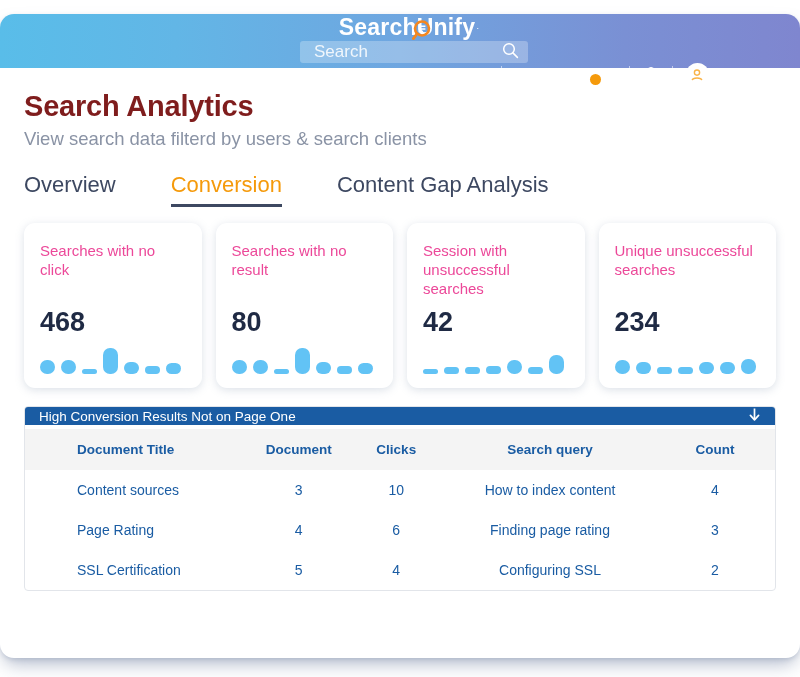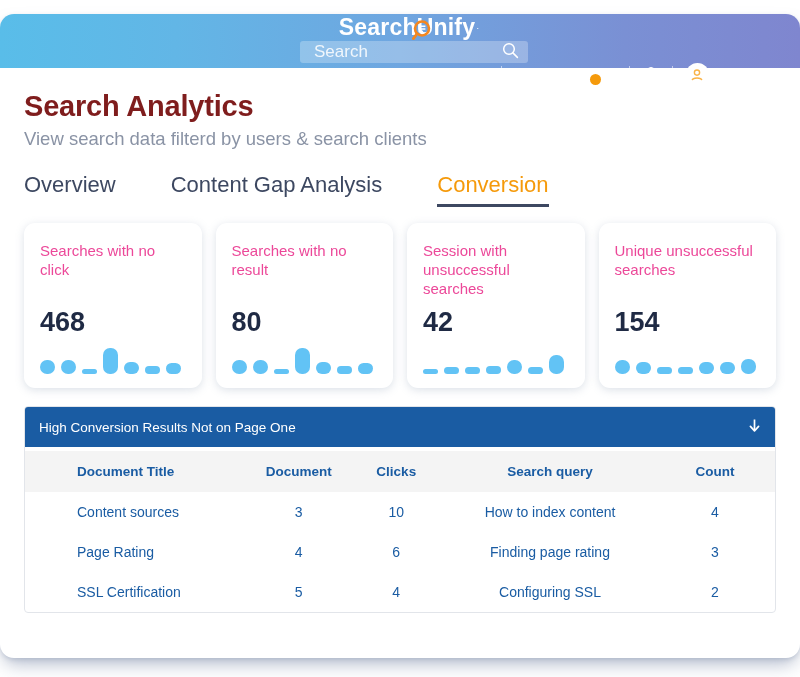--- a/index.html
+++ b/index.html
@@ -99,21 +99,21 @@
   }
   .spark i{
     display:block;width:15px;background:#62c3f5;border-radius:7px;
   }
   
   .panel{
     margin-top:18px;border:1px solid #e2e5ea;border-radius:4px;overflow:hidden;
     background:#ffffff;
   }
   .panel-head{
-    background:#1a5ca3;color:#ffffff;height:40px;display:flex;align-items:center;
+    background:#1a5ca3;color:#ffffff;height:18px;display:flex;align-items:center;
     padding:0 14px;justify-content:space-between;font-size:13.5px;
   }
   .panel-arrow{font-size:14px;}
   table{width:100%;border-collapse:collapse;table-layout:fixed;}
   thead tr{background:#f4f4f4;}
   thead th{
     font-size:13.5px;font-weight:bold;color:#1a5ca3;padding:13px 0;text-align:center;
   }
   tbody td{
     font-size:14px;color:#1a5ca3;padding:12px 0;text-align:center;
@@ -201,22 +201,22 @@
     </div>
   </div>
 
   <div class="body">
 
     <div class="page-title">Search Analytics</div>
     <div class="page-sub">View search data filterd by users &amp; search clients</div>
 
     <div class="tabs">
       <div class="tab">Overview</div>
+      <div class="tab active">Conversion</div>
       <div class="tab">Content Gap Analysis</div>
-      <div class="tab active">Conversion</div>
     </div>
 
     <div class="cards">
 
       <div class="card">
         <div class="card-title">Searches with no click</div>
         <div class="card-value">468</div>
         <div class="spark">
             <i style="height: 14px;"></i>
             <i style="height: 14px;"></i>
@@ -251,21 +251,21 @@
             <i style="height: 7px;"></i>
             <i style="height: 8px;"></i>
             <i style="height: 14px;"></i>
             <i style="height: 7px;"></i>
             <i style="height: 19px;"></i>
           </div>
       </div>
 
       <div class="card">
         <div class="card-title">Unique unsuccessful searches</div>
-        <div class="card-value">154</div>
+        <div class="card-value">234</div>
         <div class="spark">
             <i style="height: 14px;"></i>
             <i style="height: 12px;"></i>
             <i style="height: 7px;"></i>
             <i style="height: 7px;"></i>
             <i style="height: 12px;"></i>
             <i style="height: 12px;"></i>
             <i style="height: 15px;"></i>
           </div>
       </div>

